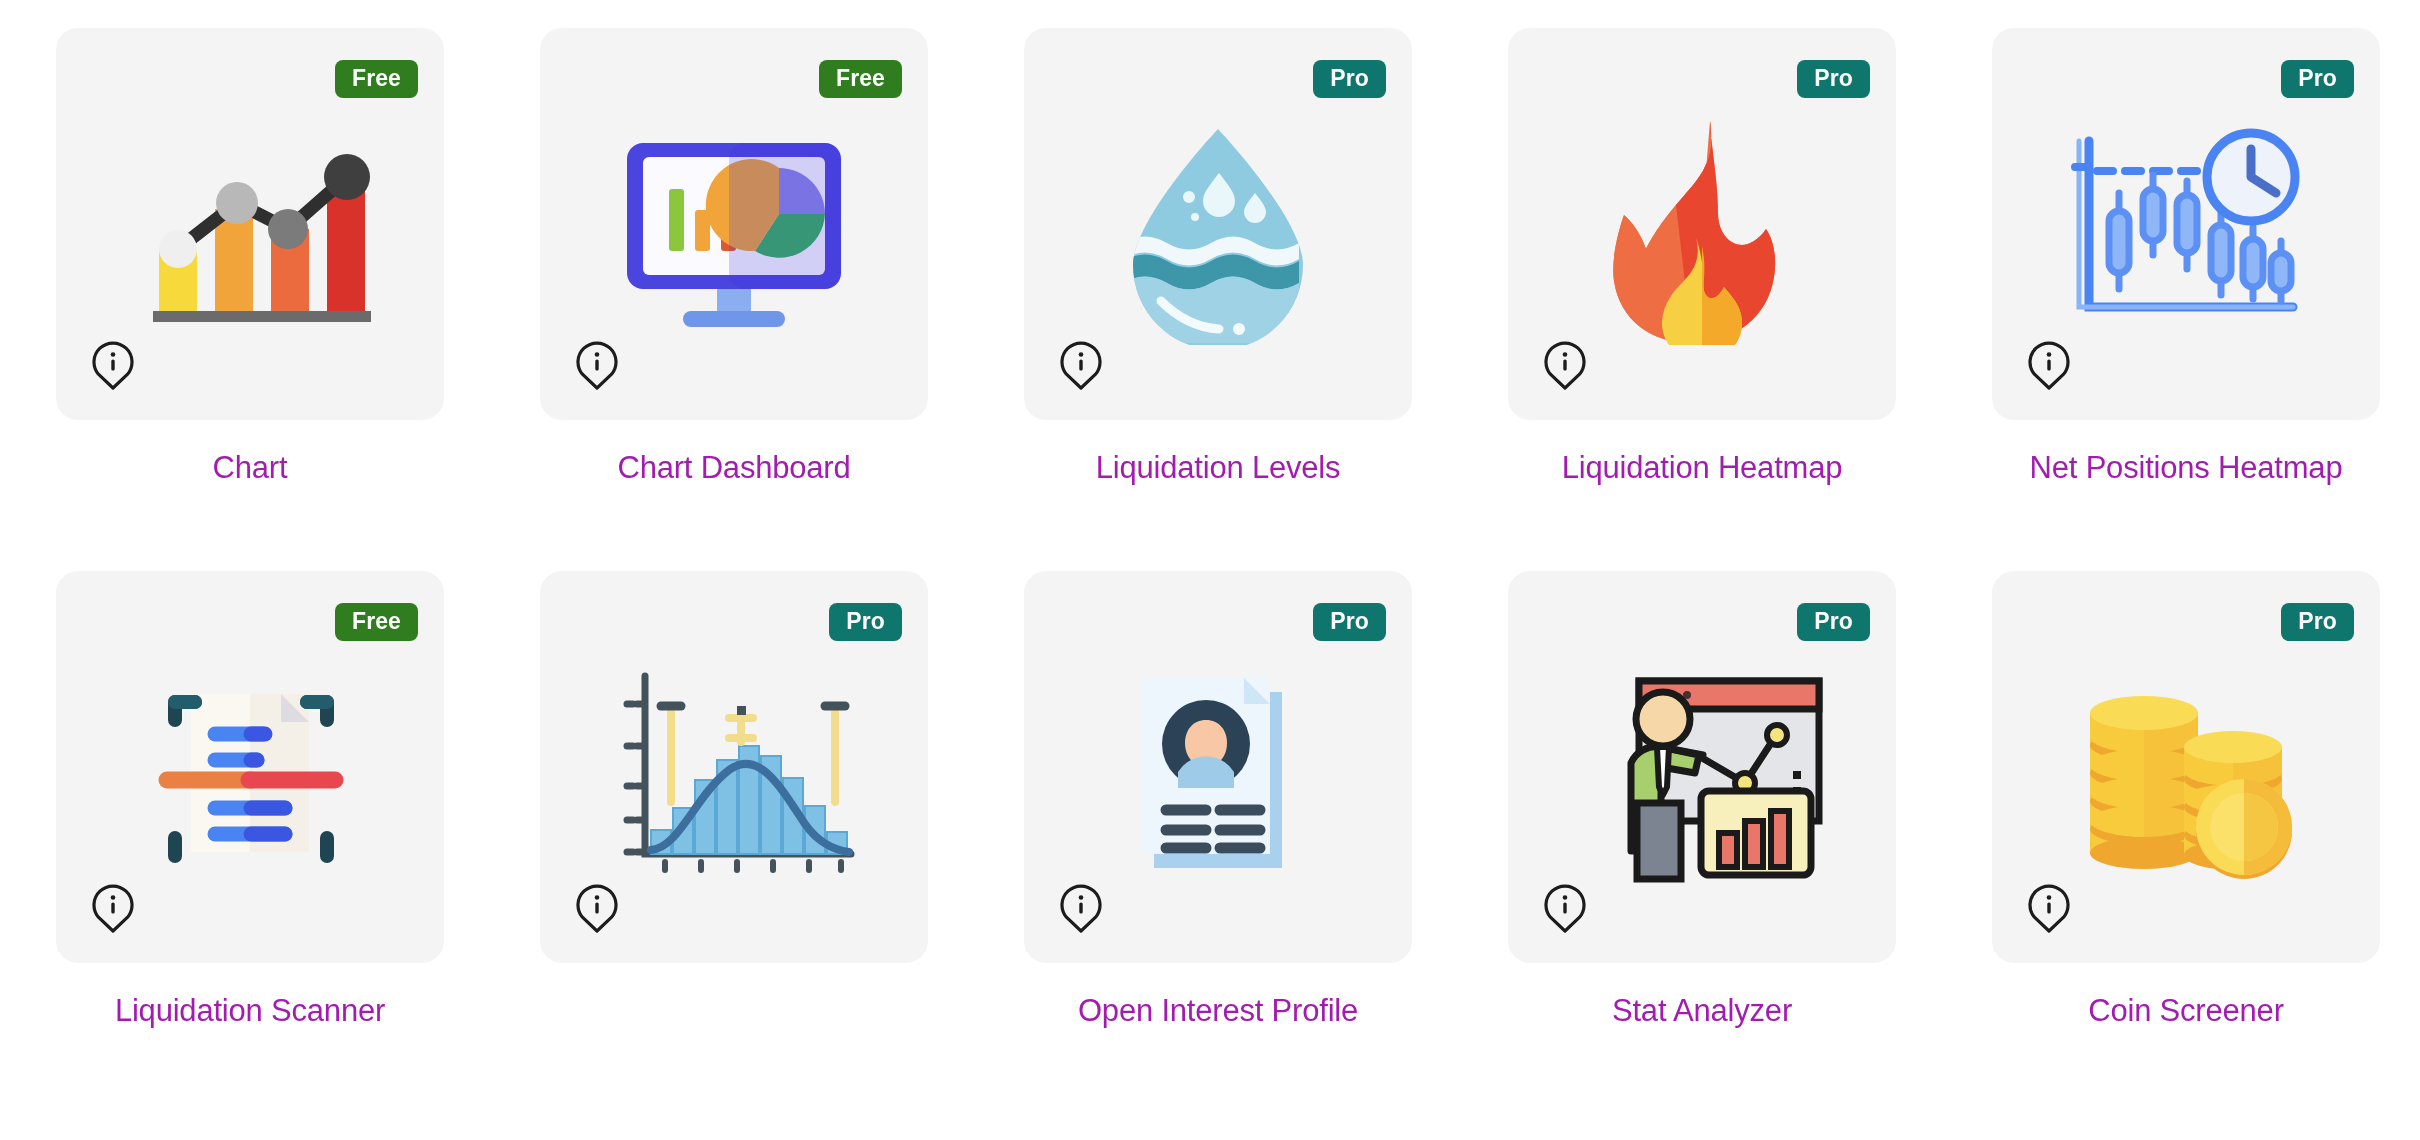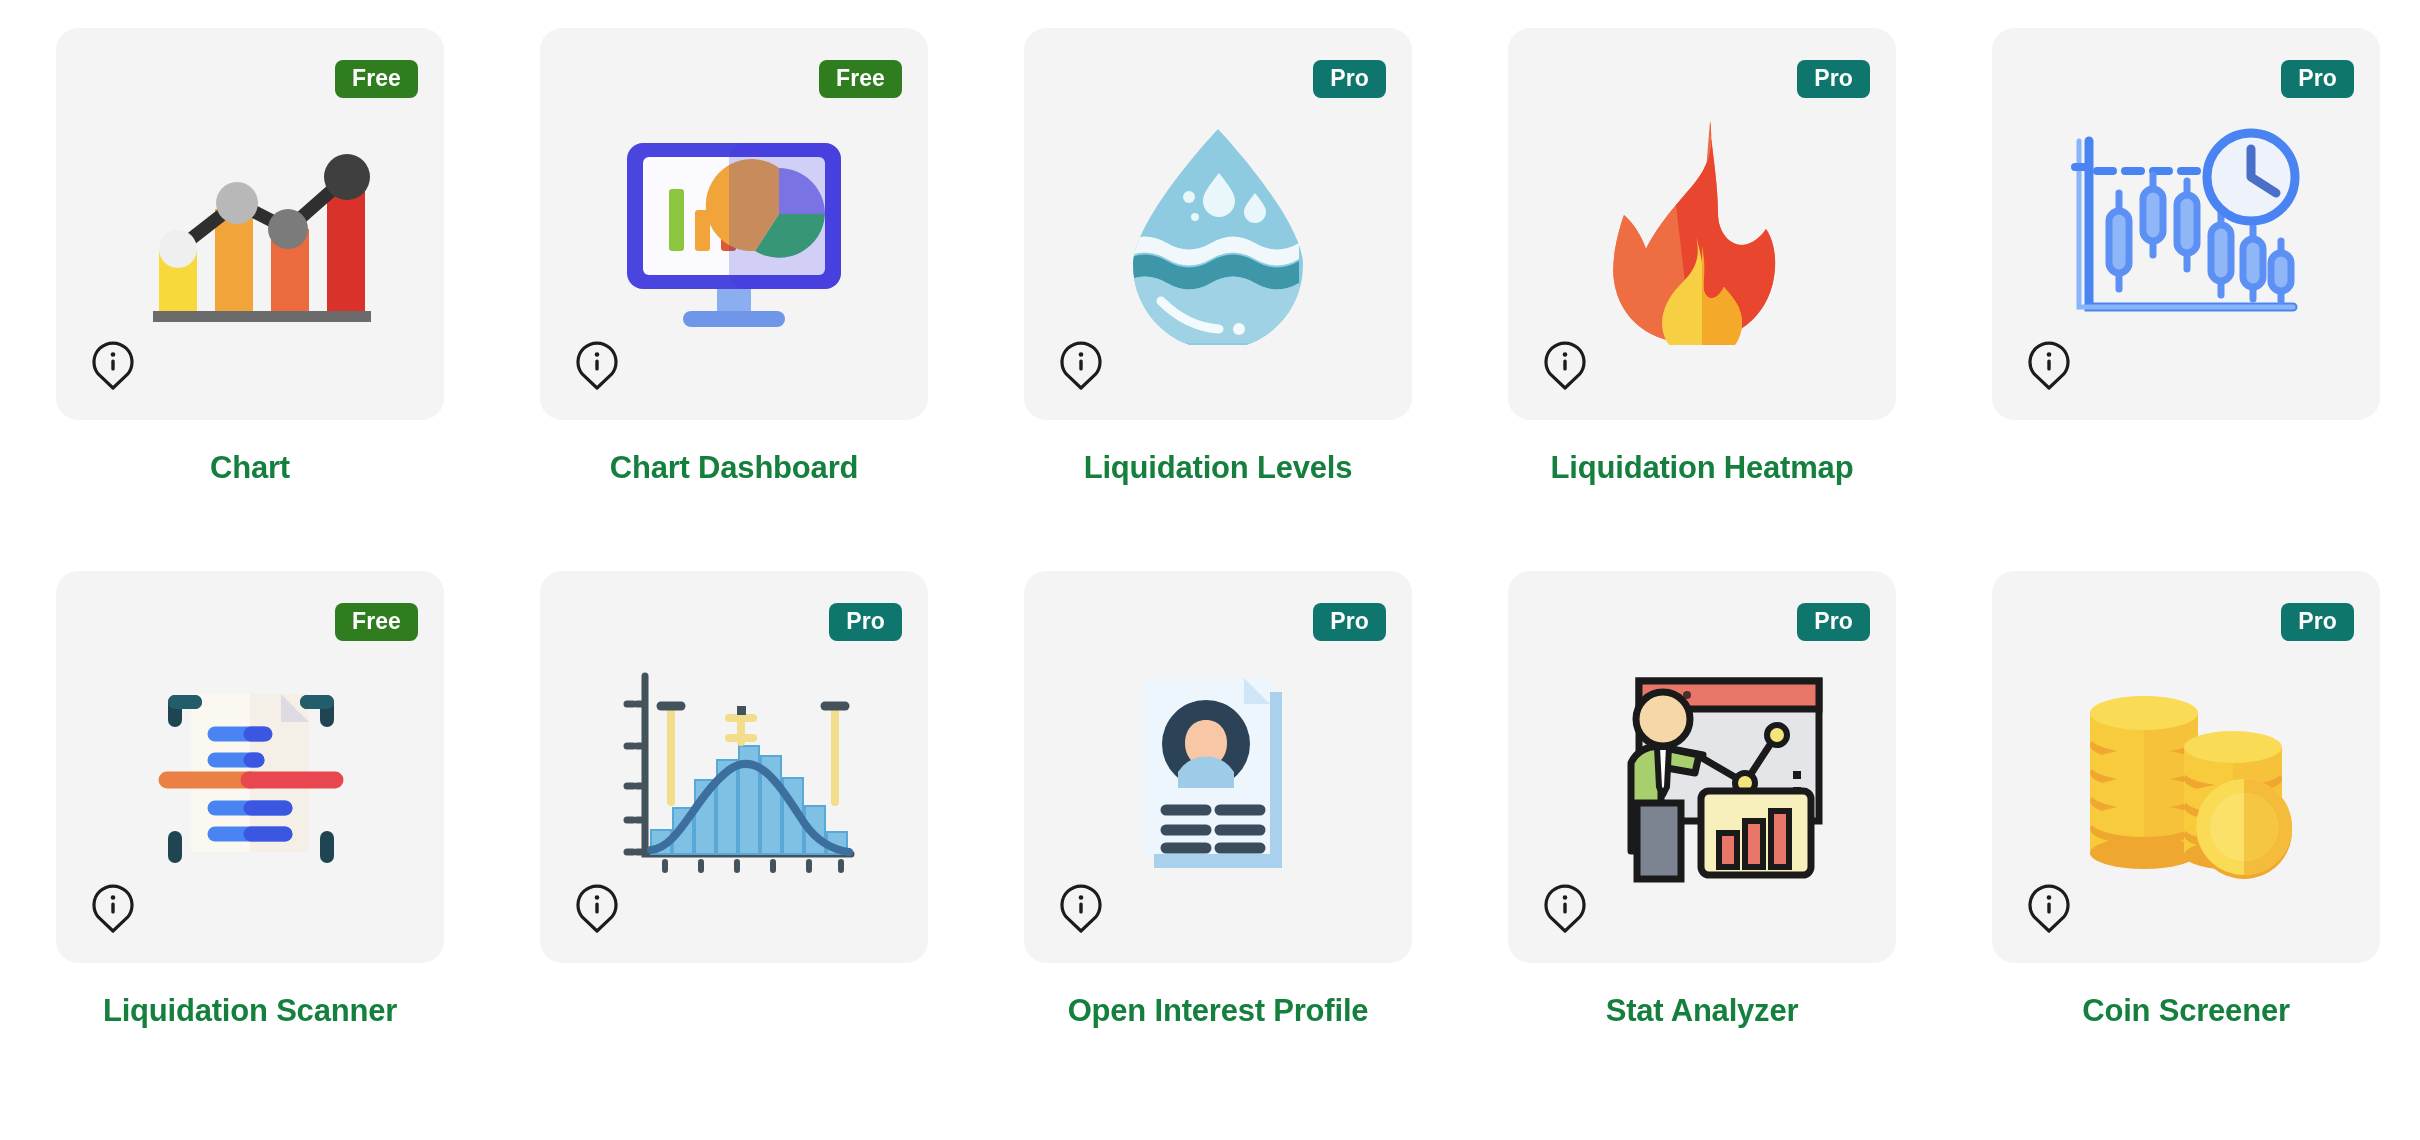--- a/index.html
+++ b/index.html
@@ -71,22 +71,22 @@
     display: flex;
     align-items: center;
     justify-content: center;
     margin-top: 12px;
   }
   .art svg { display: block; }
 
   .tool-title {
     margin-top: 30px;
     font-size: 31px;
-    font-weight: 700;
-    color: #15803d;
+    font-weight: 400;
+    color: #a21caf;
     text-align: center;
     letter-spacing: -0.2px;
     white-space: nowrap;
   }
 </style>
 </head>
 <body>
 
 <div id="tool-grid">
     <div class="tool-cell">
@@ -234,20 +234,21 @@
 </div>
         <span class="info-pin">
 <svg width="46" height="50" viewBox="0 0 46 50">
   <path d="M23 3 A19 19 0 0 0 23 41 L23 47 L23 41 A19 19 0 0 0 23 3 Z" fill="none"></path>
   <path d="M37.6 34.2 A19 19 0 1 0 8.4 34.2 L23 48 Z" fill="none" stroke="#1c1c1c" stroke-width="3.2" stroke-linejoin="round"></path>
   <circle cx="23" cy="14.5" r="2.3" fill="#1c1c1c"></circle>
   <rect x="21.3" y="19.5" width="3.4" height="11" rx="1.6" fill="#1c1c1c"></rect>
 </svg>
 </span>
       </div>
+      <div class="tool-title">Net Positions Heatmap</div>
     </div>
     <div class="tool-cell">
       <div class="tool-card">
         <span class="badge free">Free</span>
         <div class="art">
 <svg width="230" height="230" viewBox="0 0 230 230">
   <rect x="56" y="36" width="118" height="158" fill="#fbf8f2"></rect>
   <path d="M146 36 L174 64 L146 64 Z" fill="#cbcbe6"></path>
   <rect x="115" y="36" width="59" height="158" fill="#efeade" opacity="0.55"></rect>
   <g stroke-linecap="round" stroke-width="15">

